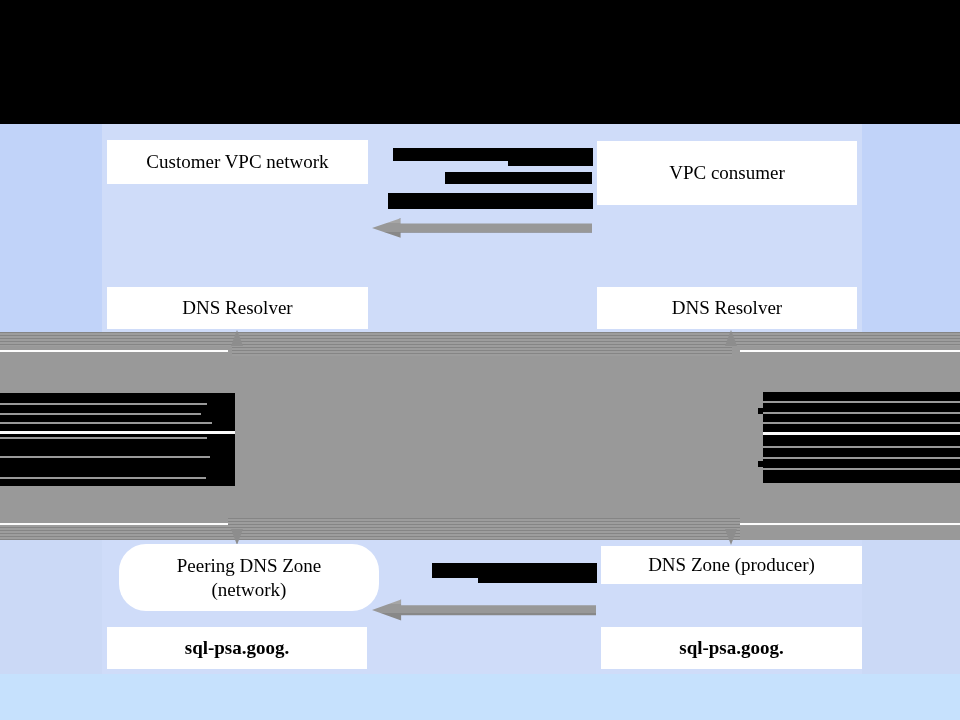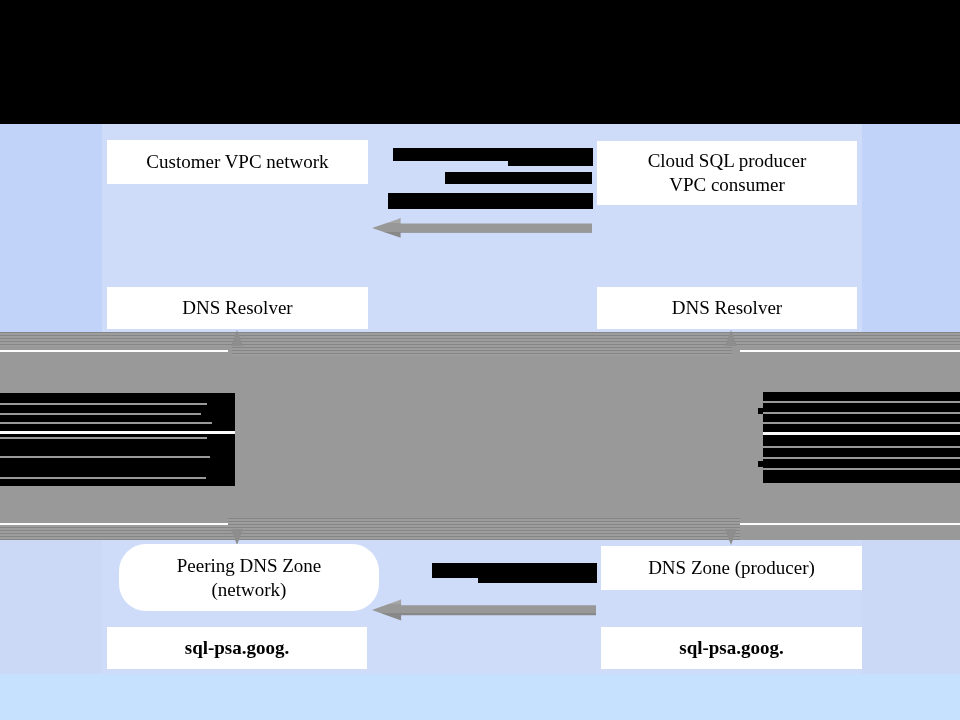--- a/index.html
+++ b/index.html
@@ -46,21 +46,21 @@
   .ha-bot{left:372px;top:598px;width:224px;height:24px;}
 
   
   .wbox{background:#ffffff;display:flex;flex-direction:column;align-items:center;justify-content:center;
         text-align:center;color:#000;font-size:19px;line-height:24px;}
   .b-cust{left:107px;top:140px;width:261px;height:44px;}
   .b-prod{left:597px;top:141px;width:260px;height:64px;}
   .b-res-l{left:107px;top:287px;width:261px;height:42px;}
   .b-res-r{left:597px;top:287px;width:260px;height:42px;}
   .b-peer{left:119px;top:544px;width:260px;height:67px;border-radius:27px;}
-  .b-zone{left:601px;top:546px;width:261px;height:44px;}
+  .b-zone{left:601px;top:546px;width:261px;height:38px;}
   .b-dom-l{left:107px;top:627px;width:260px;height:42px;font-weight:bold;}
   .b-dom-r{left:601px;top:627px;width:261px;height:42px;font-weight:bold;}
 
   
   .rblk{background:#000;}
   .rb1{left:393px;top:148px;width:200px;height:13px;}
   .rb1b{left:508px;top:161px;width:85px;height:5px;}
   .rb2{left:445px;top:172px;width:147px;height:12px;}
   .rb3{left:388px;top:193px;width:205px;height:16px;}
   .rb4{left:432px;top:563px;width:165px;height:15px;}
@@ -100,21 +100,20 @@
   <div class="abs tri tri-down vd-l"></div>
   <div class="abs tri tri-down vd-r"></div>
 
   <div class="abs h-arrow ha-top"></div>
   <div class="abs h-arrow ha-bot"></div>
 
   <div class="abs wbox b-cust">
     <span>Customer VPC network</span>
   </div>
   <div class="abs wbox b-prod">
-    <span>Cloud SQL producer</span>
     <span>VPC consumer</span>
   </div>
   <div class="abs wbox b-res-l">
     <span>DNS Resolver</span>
   </div>
   <div class="abs wbox b-res-r">
     <span>DNS Resolver</span>
   </div>
   <div class="abs wbox b-peer">
     <span>Peering DNS Zone</span>

